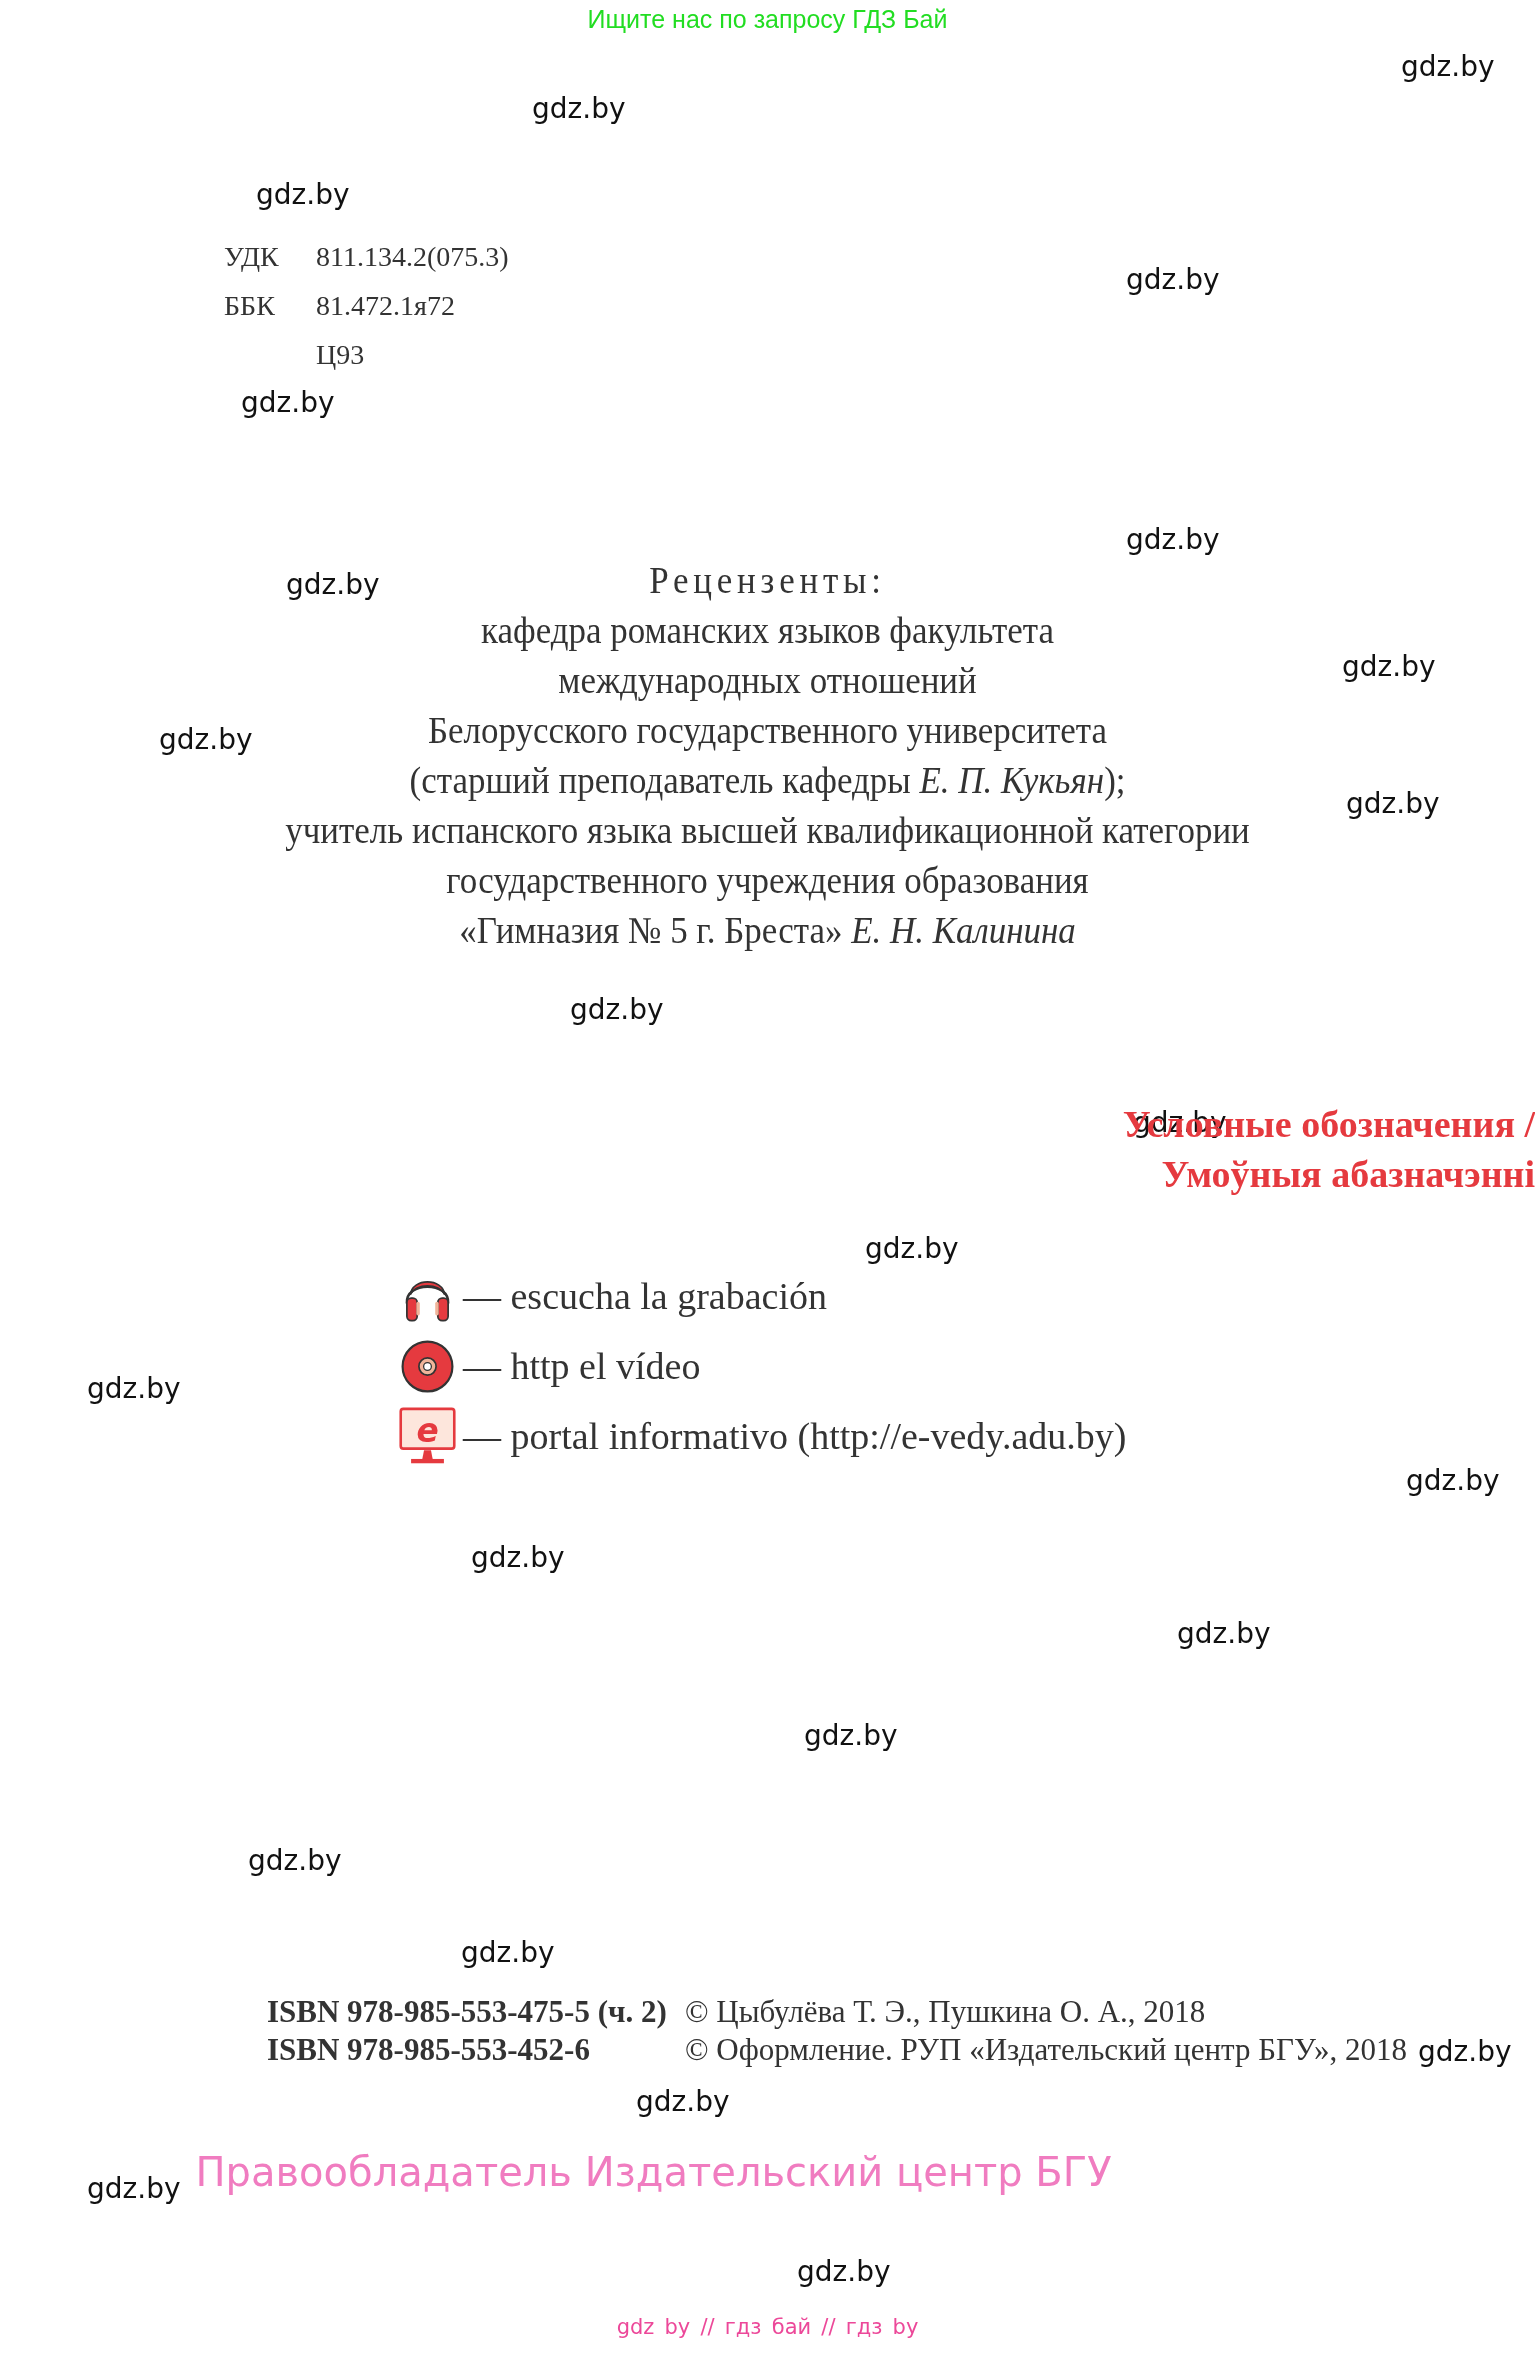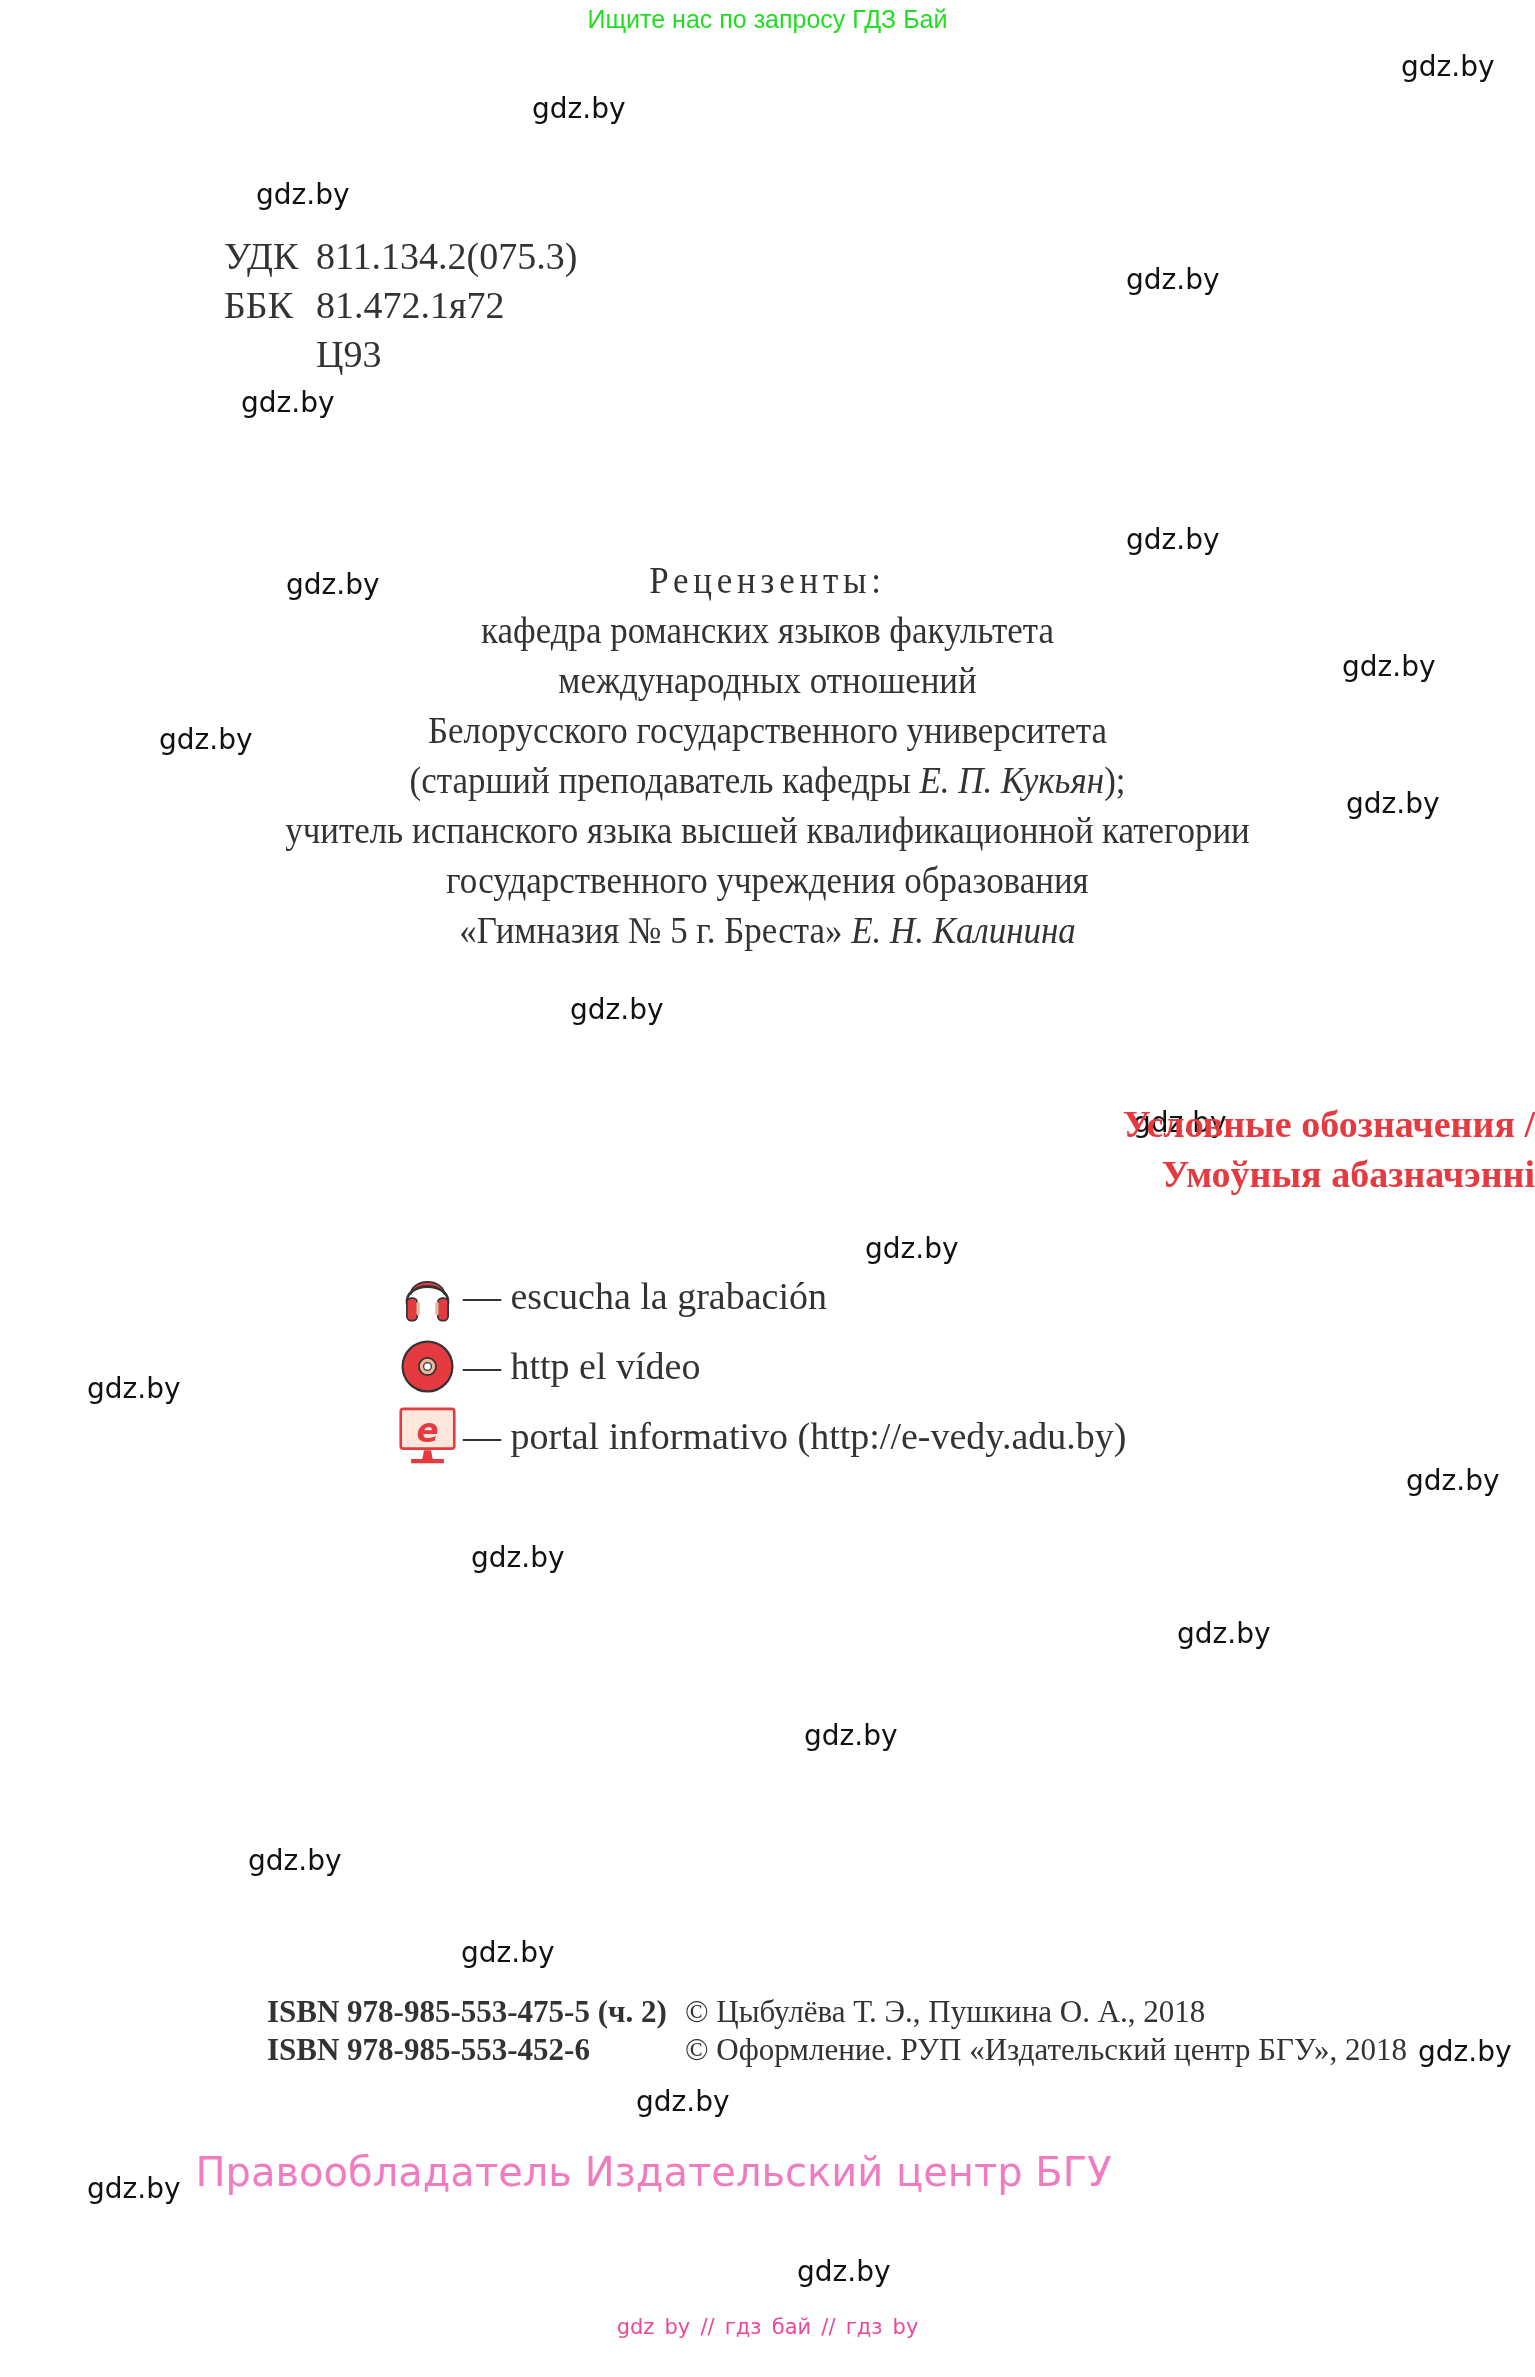--- a/index.html
+++ b/index.html
@@ -1,21 +1,21 @@
 <!DOCTYPE html>
 <html style="font-size:14px"><head>
 <meta charset="utf-8">
 <style>
   html, body { margin: 0; padding: 0; background: #ffffff; }
   body { width: 1535px; height: 2377px; position: relative; overflow: hidden; }
   .abs { position: absolute; white-space: nowrap; }
   .top-banner { left: 0; width: 1535px; top: 5.2px; text-align: center; font-family: "Liberation Sans", sans-serif; font-size: 25px; color: #22dd22; }
   .wm { font-family: "DejaVu Sans", sans-serif; font-size: 28px; color: #111; }
   .serif { font-family: "Liberation Serif", serif; color: #333; }
-  .udk { left: 224px; top: 232px; font-size: 38px; line-height: 49px; }
+  .udk { left: 224px; top: 232px; font-size: 28px; line-height: 49px; }
   .udk .row { display: flex; }
   .udk .k { width: 92px; }
   .reviewers { left: 0; width: 1535px; top: 555px; text-align: center; font-size: 38px; line-height: 50px; transform: scaleX(0.92); transform-origin: 768px 0; }
   .reviewers .head { letter-spacing: 5.2px; }
   .reviewers i { font-style: italic; }
   .legend-title { left: 0; width: 1535px; top: 1099px; text-align: right; font-family: "Liberation Serif", serif; font-weight: bold; color: #e53a3f; font-size: 38px; line-height: 50px; }
   .legend { left: 399px; top: 1261px; font-size: 38px; }
   .legend .item { display: flex; align-items: center; height: 70px; }
   .legend .ico { width: 57px; height: 61px; display: flex; align-items: center; justify-content: center; margin-right: 7px; }
   .isbn { left: 224px; top: 1993px; font-size: 31px; line-height: 38px; }

